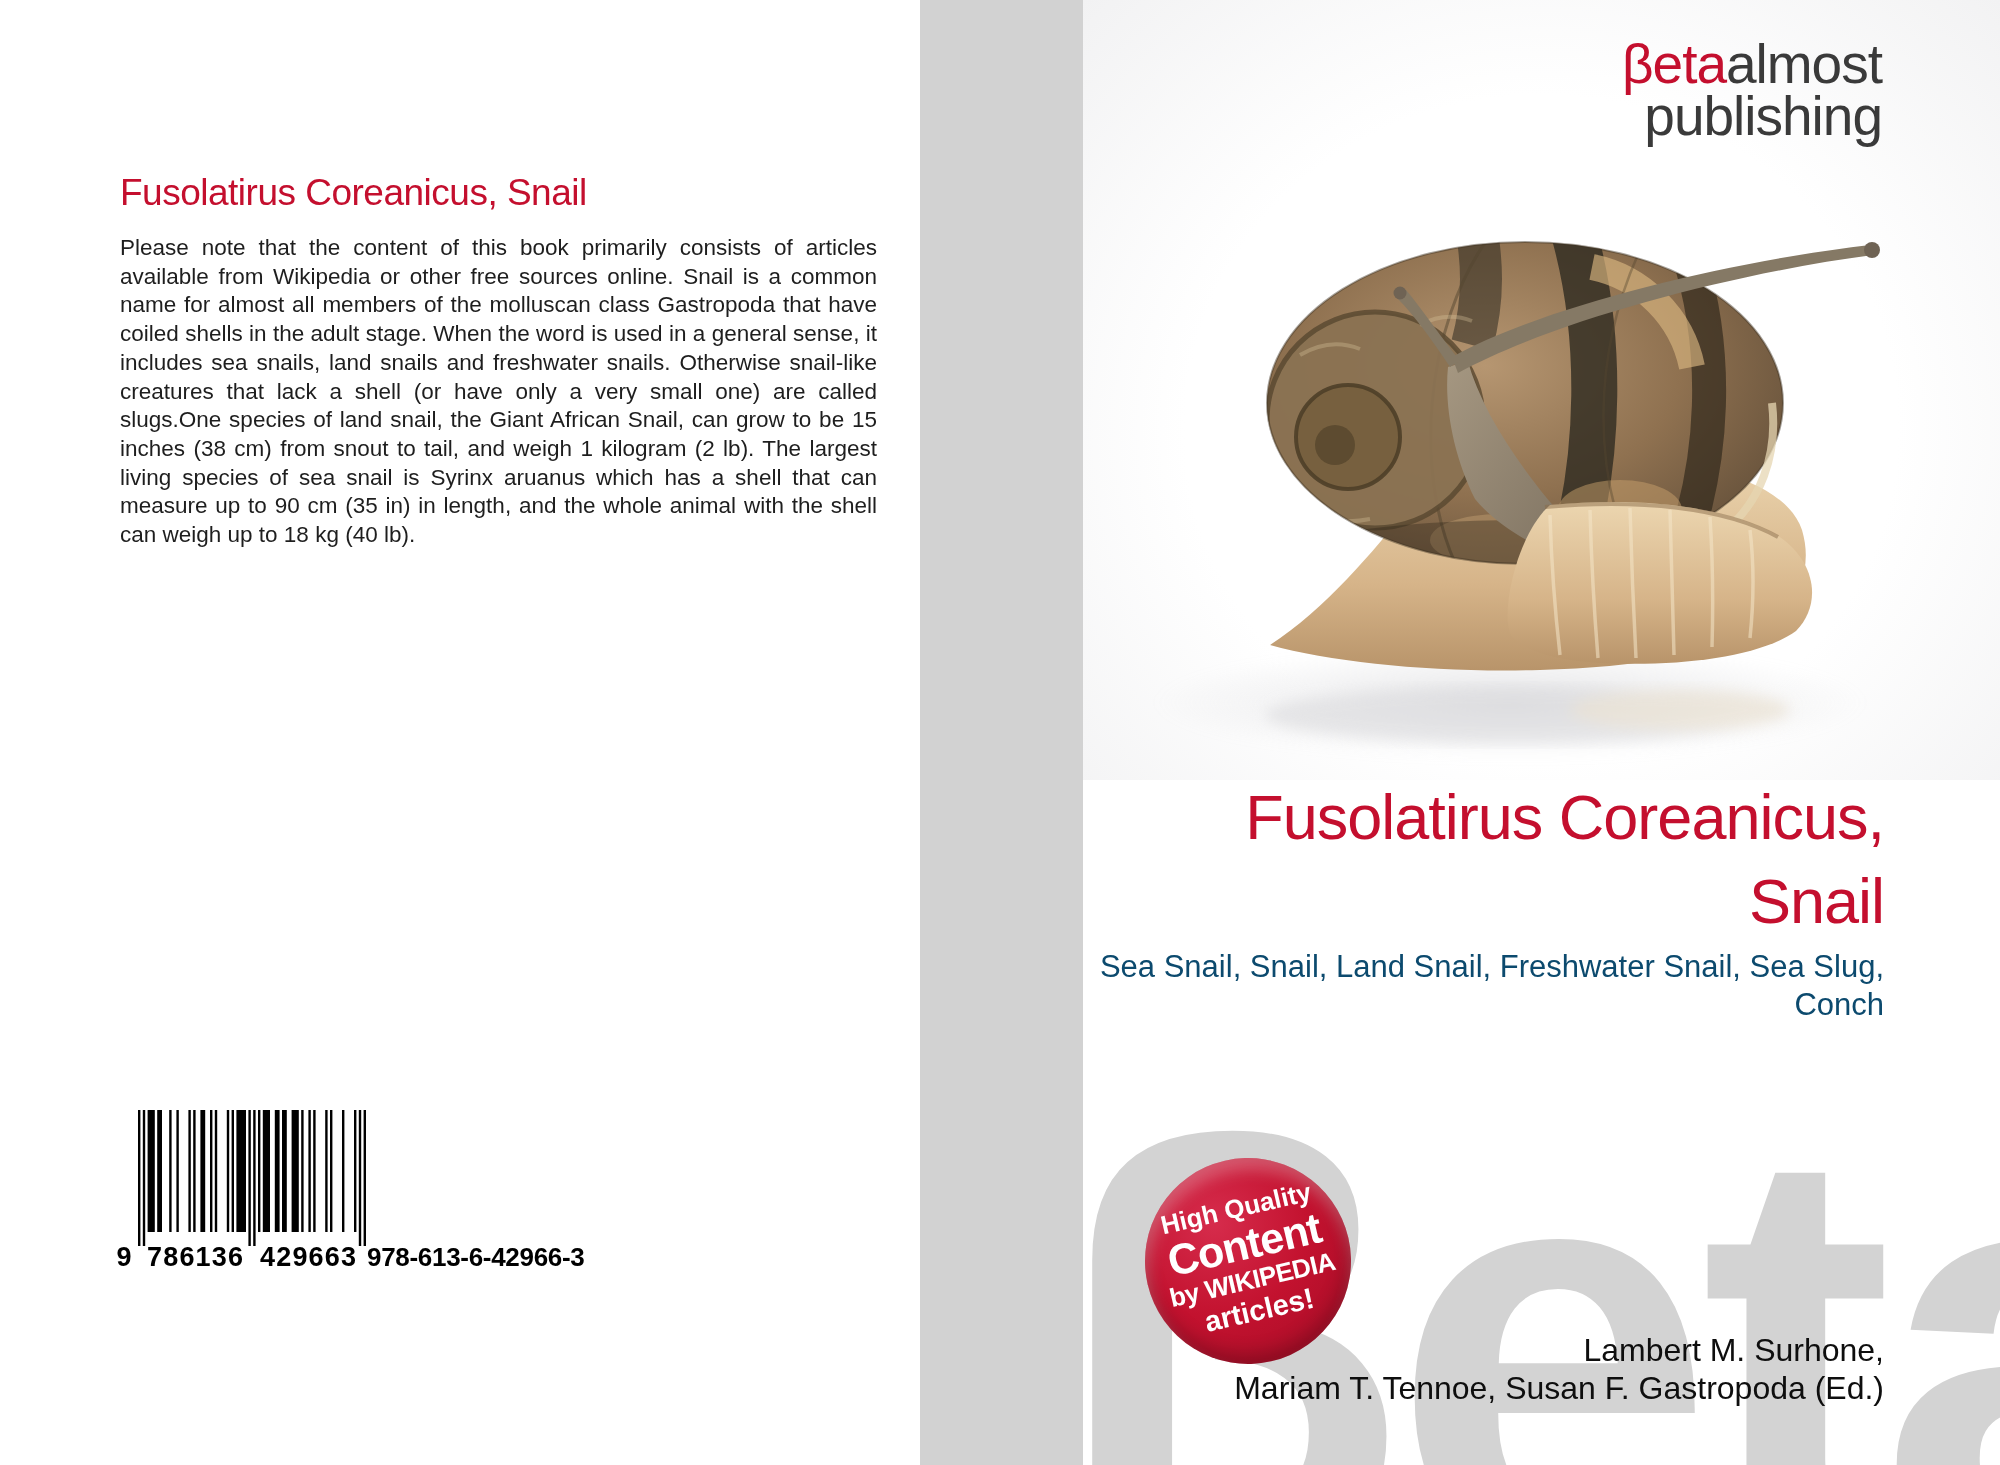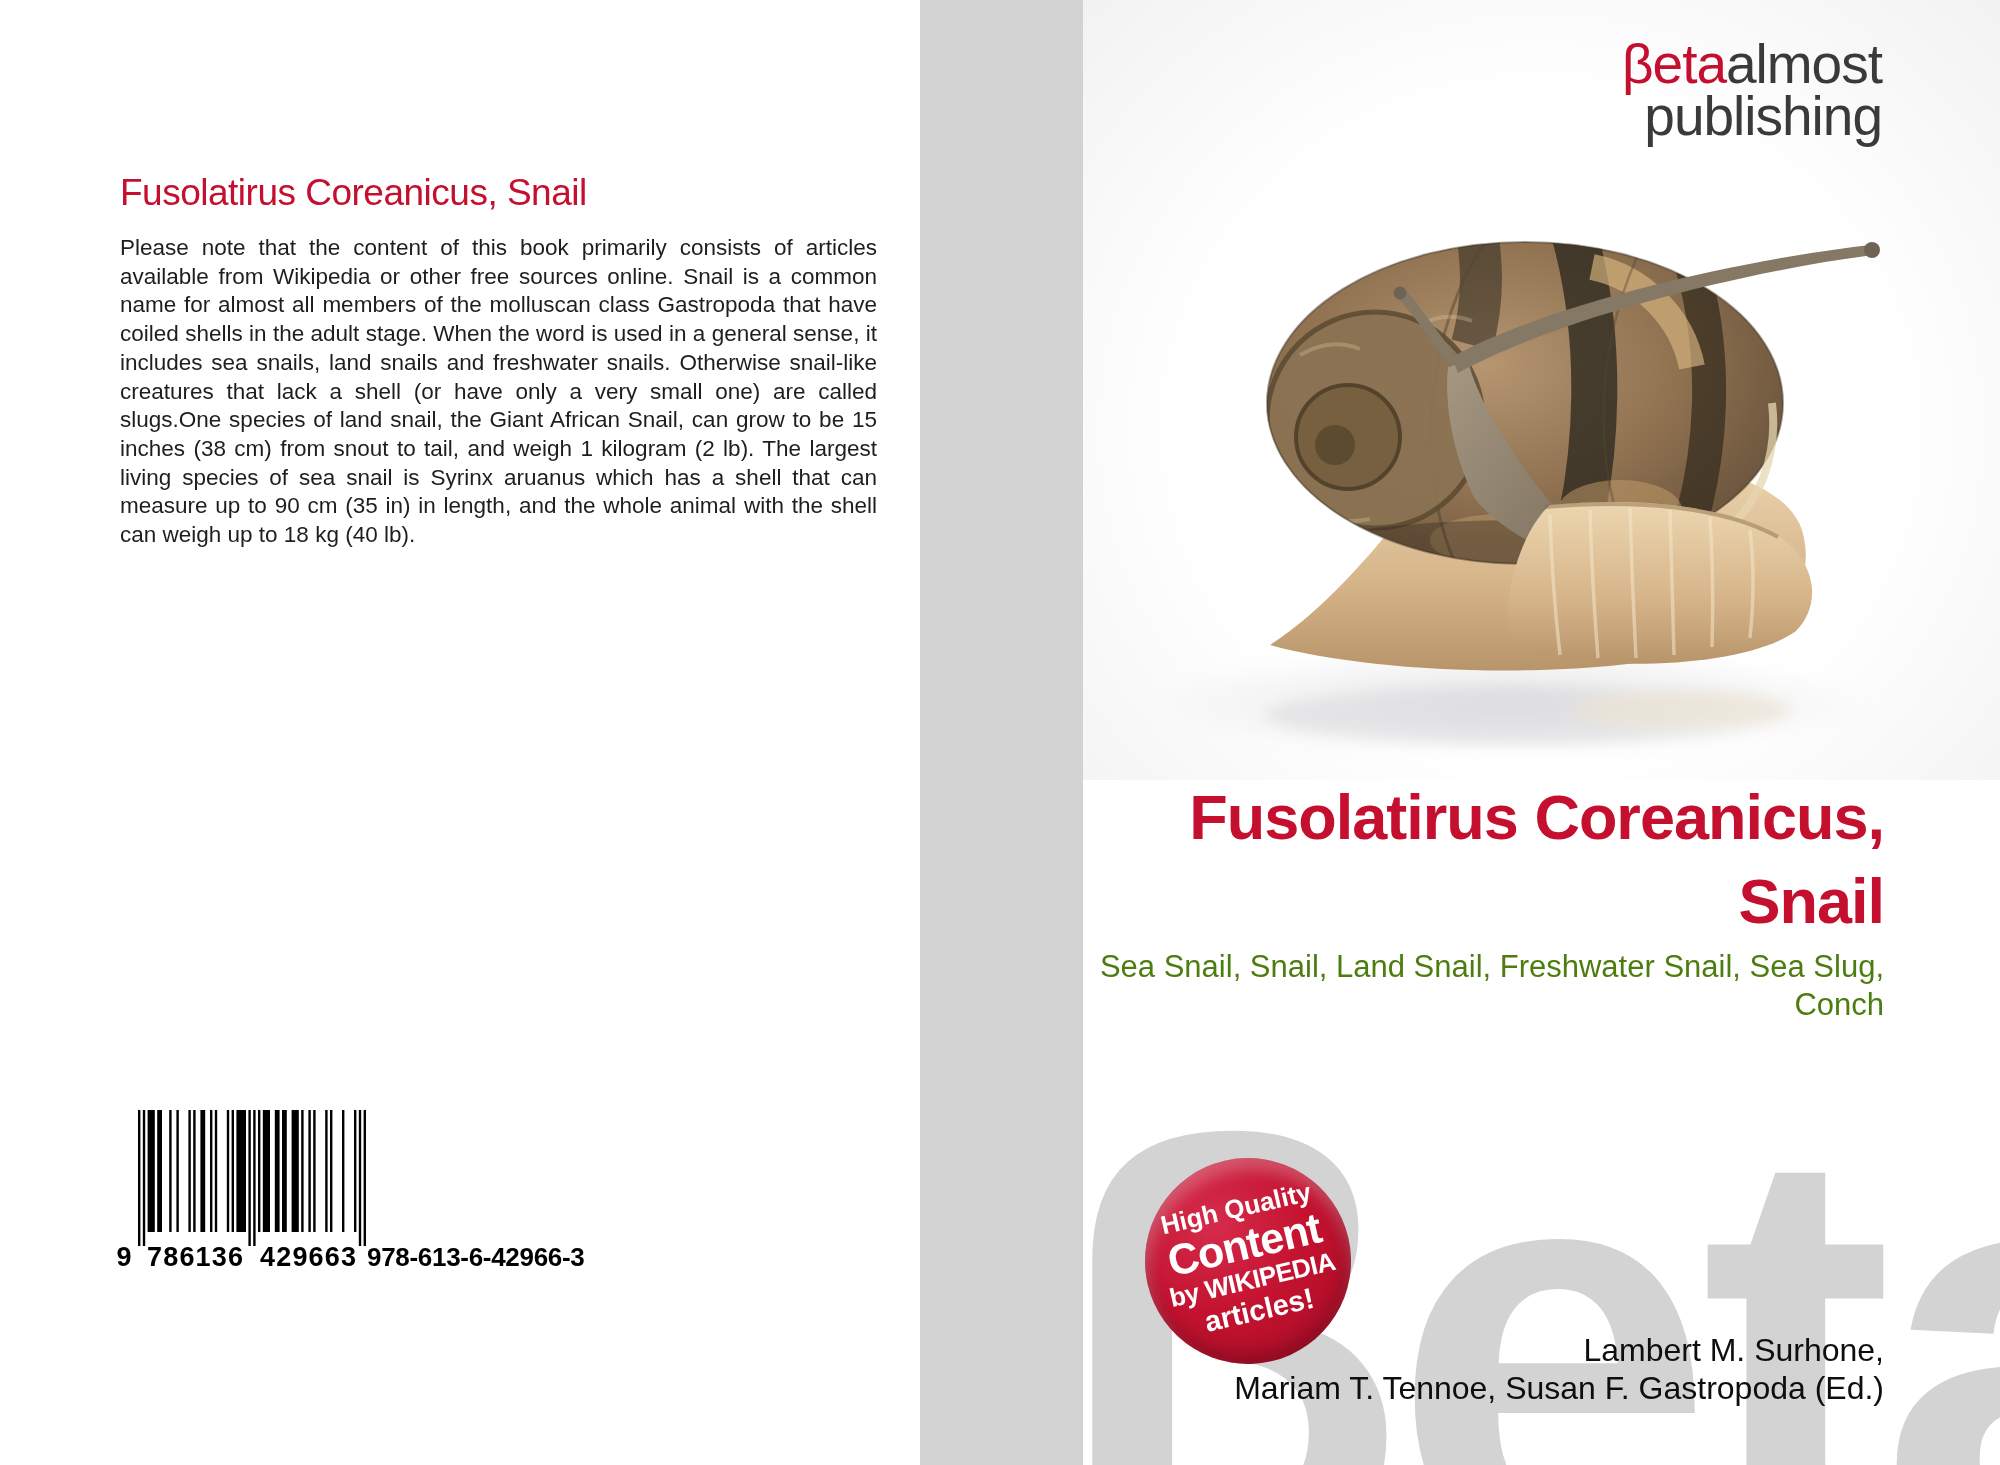--- a/index.html
+++ b/index.html
@@ -47,26 +47,26 @@
   }
   .reflection{
     left:1150px;top:645px;width:720px;height:115px;z-index:2;
     background:radial-gradient(ellipse at center, rgba(185,185,190,0.40) 0%, rgba(255,255,255,0) 70%);
     filter:blur(6px);
   }
   .snail-svg{left:1120px;top:205px;width:790px;height:570px;z-index:3;}
 
   .front-title{
     right:116px;top:776px;width:860px;text-align:right;
-    font-size:63px;font-weight:bold;line-height:1.33;color:#c40f2e;
+    font-size:63px;font-weight:normal;line-height:1.33;color:#c40f2e;
     letter-spacing:-1px;z-index:7;
   }
   .front-subtitle{
     right:116px;top:948px;width:800px;text-align:right;
-    font-size:31px;line-height:1.22;color:#4d7c0f;z-index:7;
+    font-size:31px;line-height:1.22;color:#0c4a6e;z-index:7;
   }
   .authors{
     right:116px;top:1325px;width:900px;text-align:right;
     font-size:32px;line-height:1.2;color:#0e0e0e;z-index:7;margin-top:6px;
   }
 
   
   .badge{
     left:1145px;top:1158px;width:206px;height:206px;border-radius:50%;
     background:radial-gradient(circle at 38% 28%, #d62c4c 0%, #c3122f 48%, #a30c25 100%);

